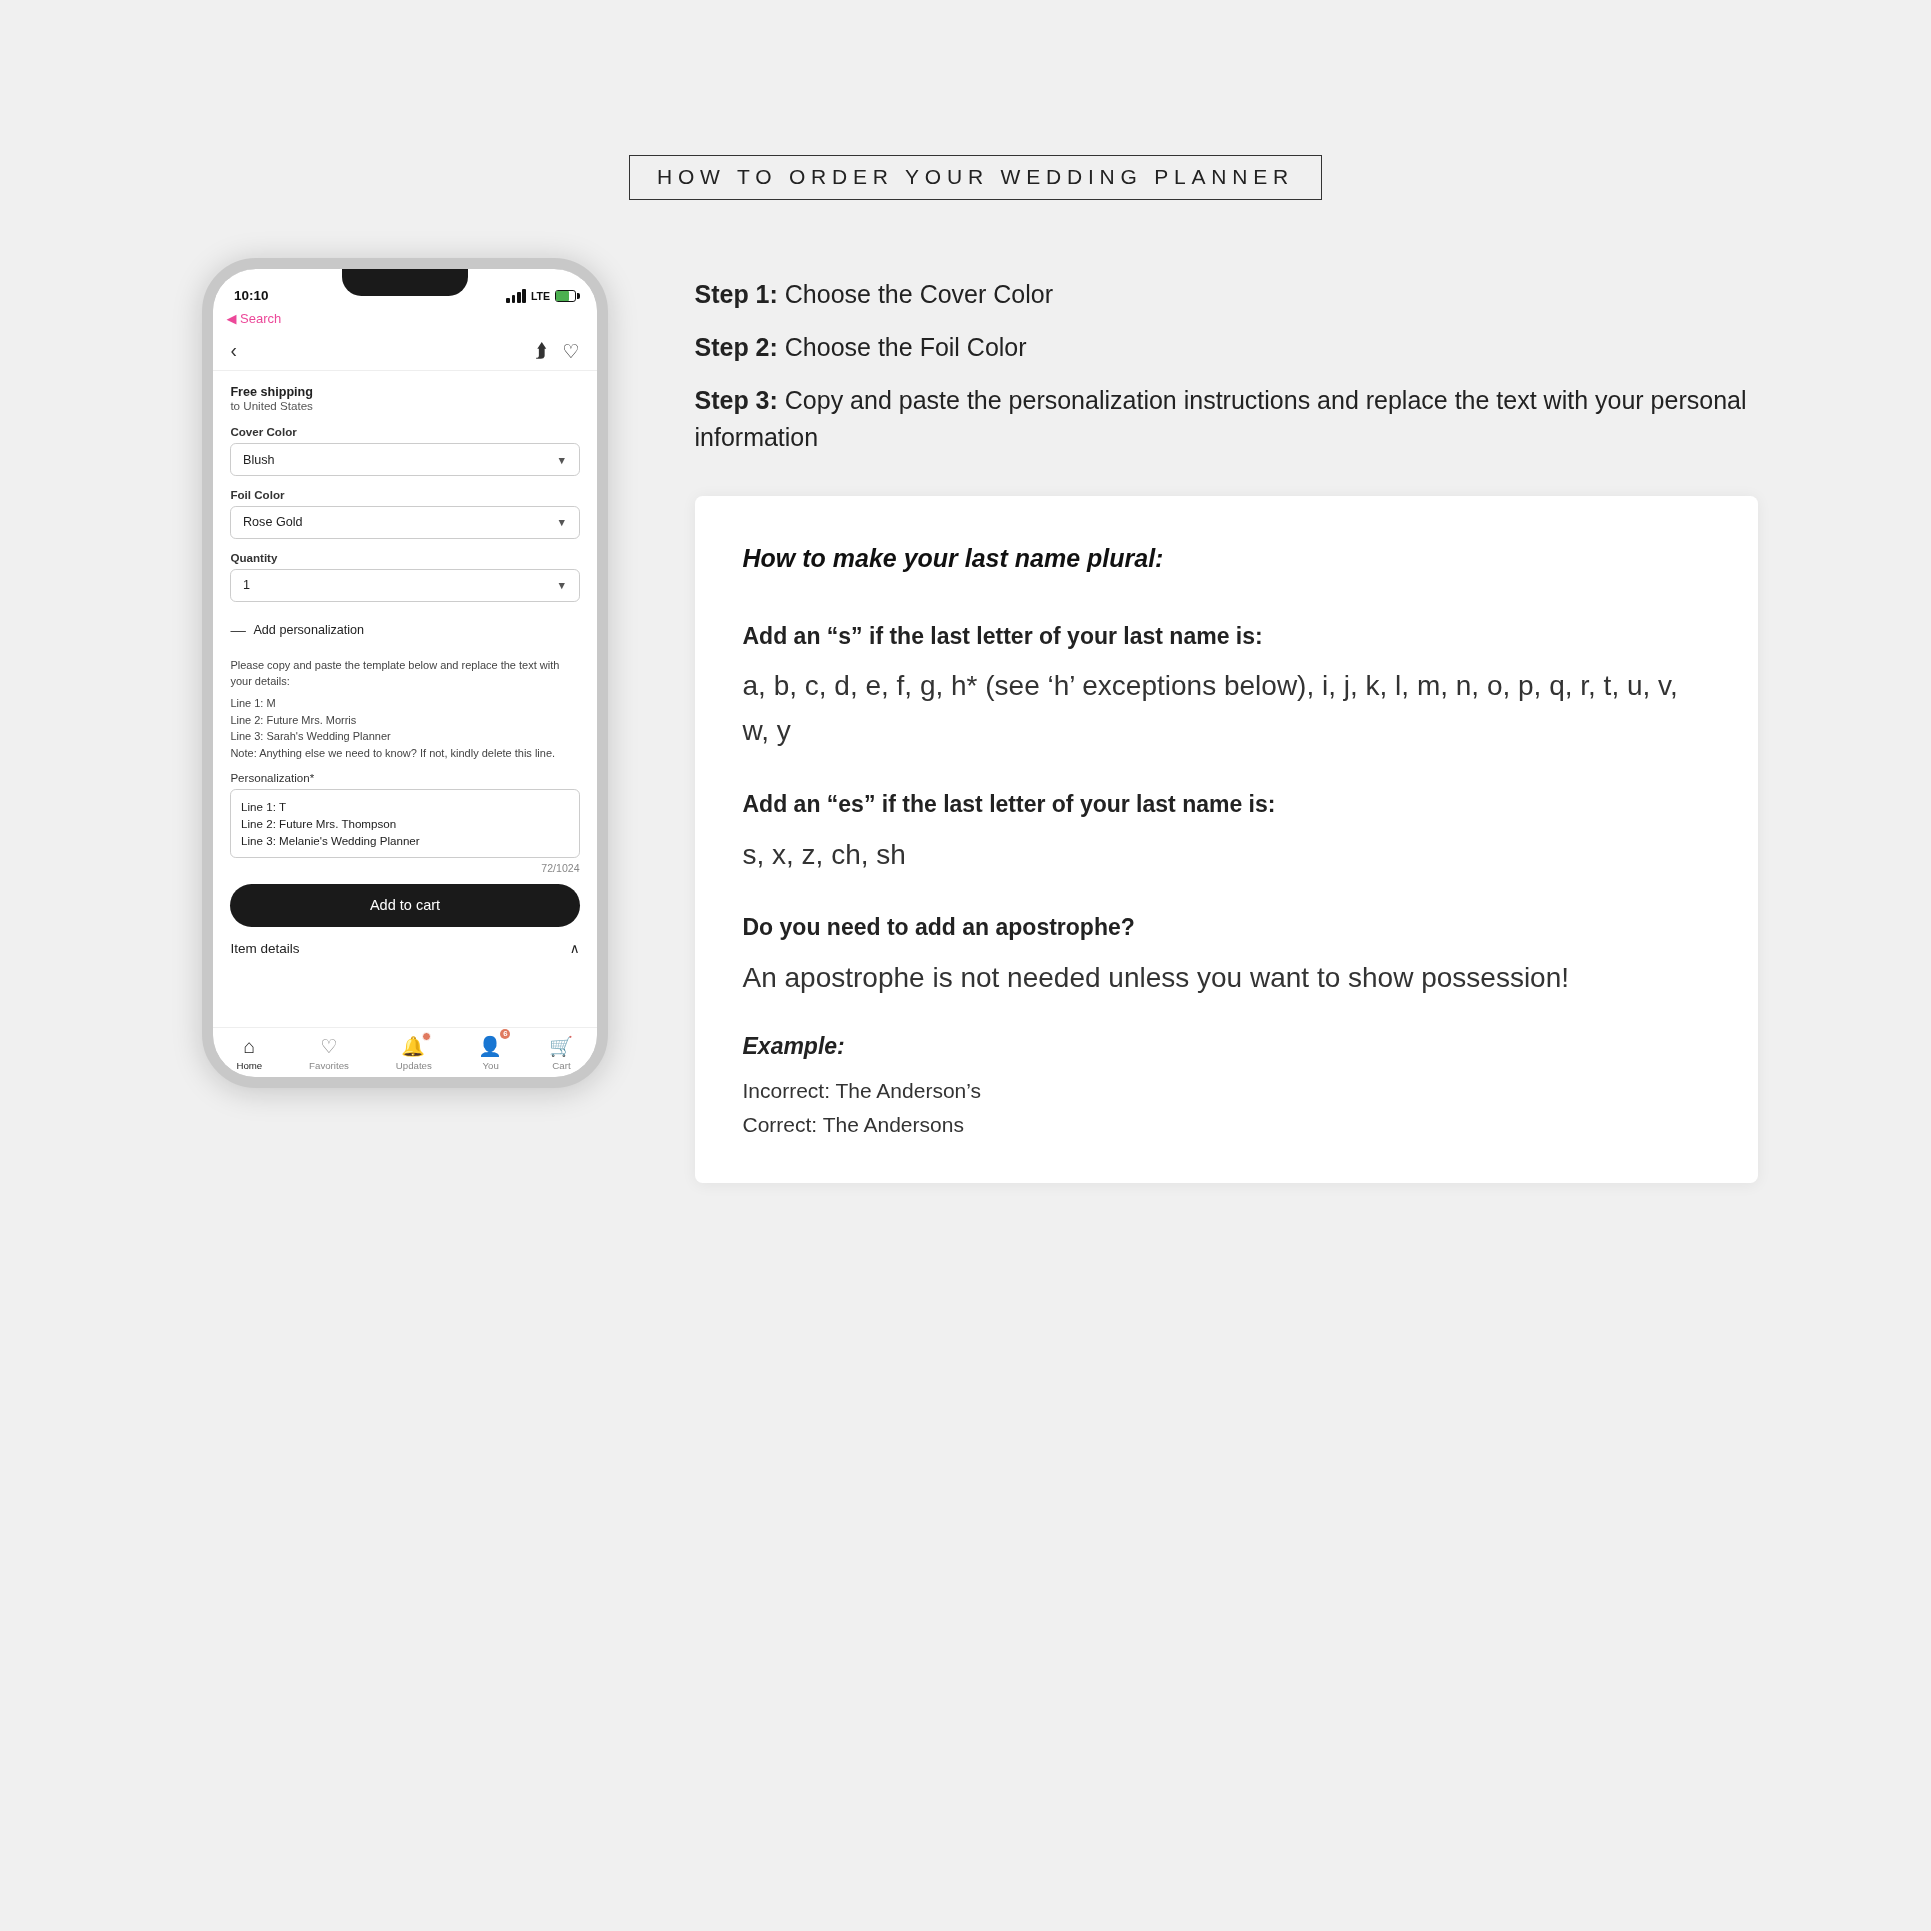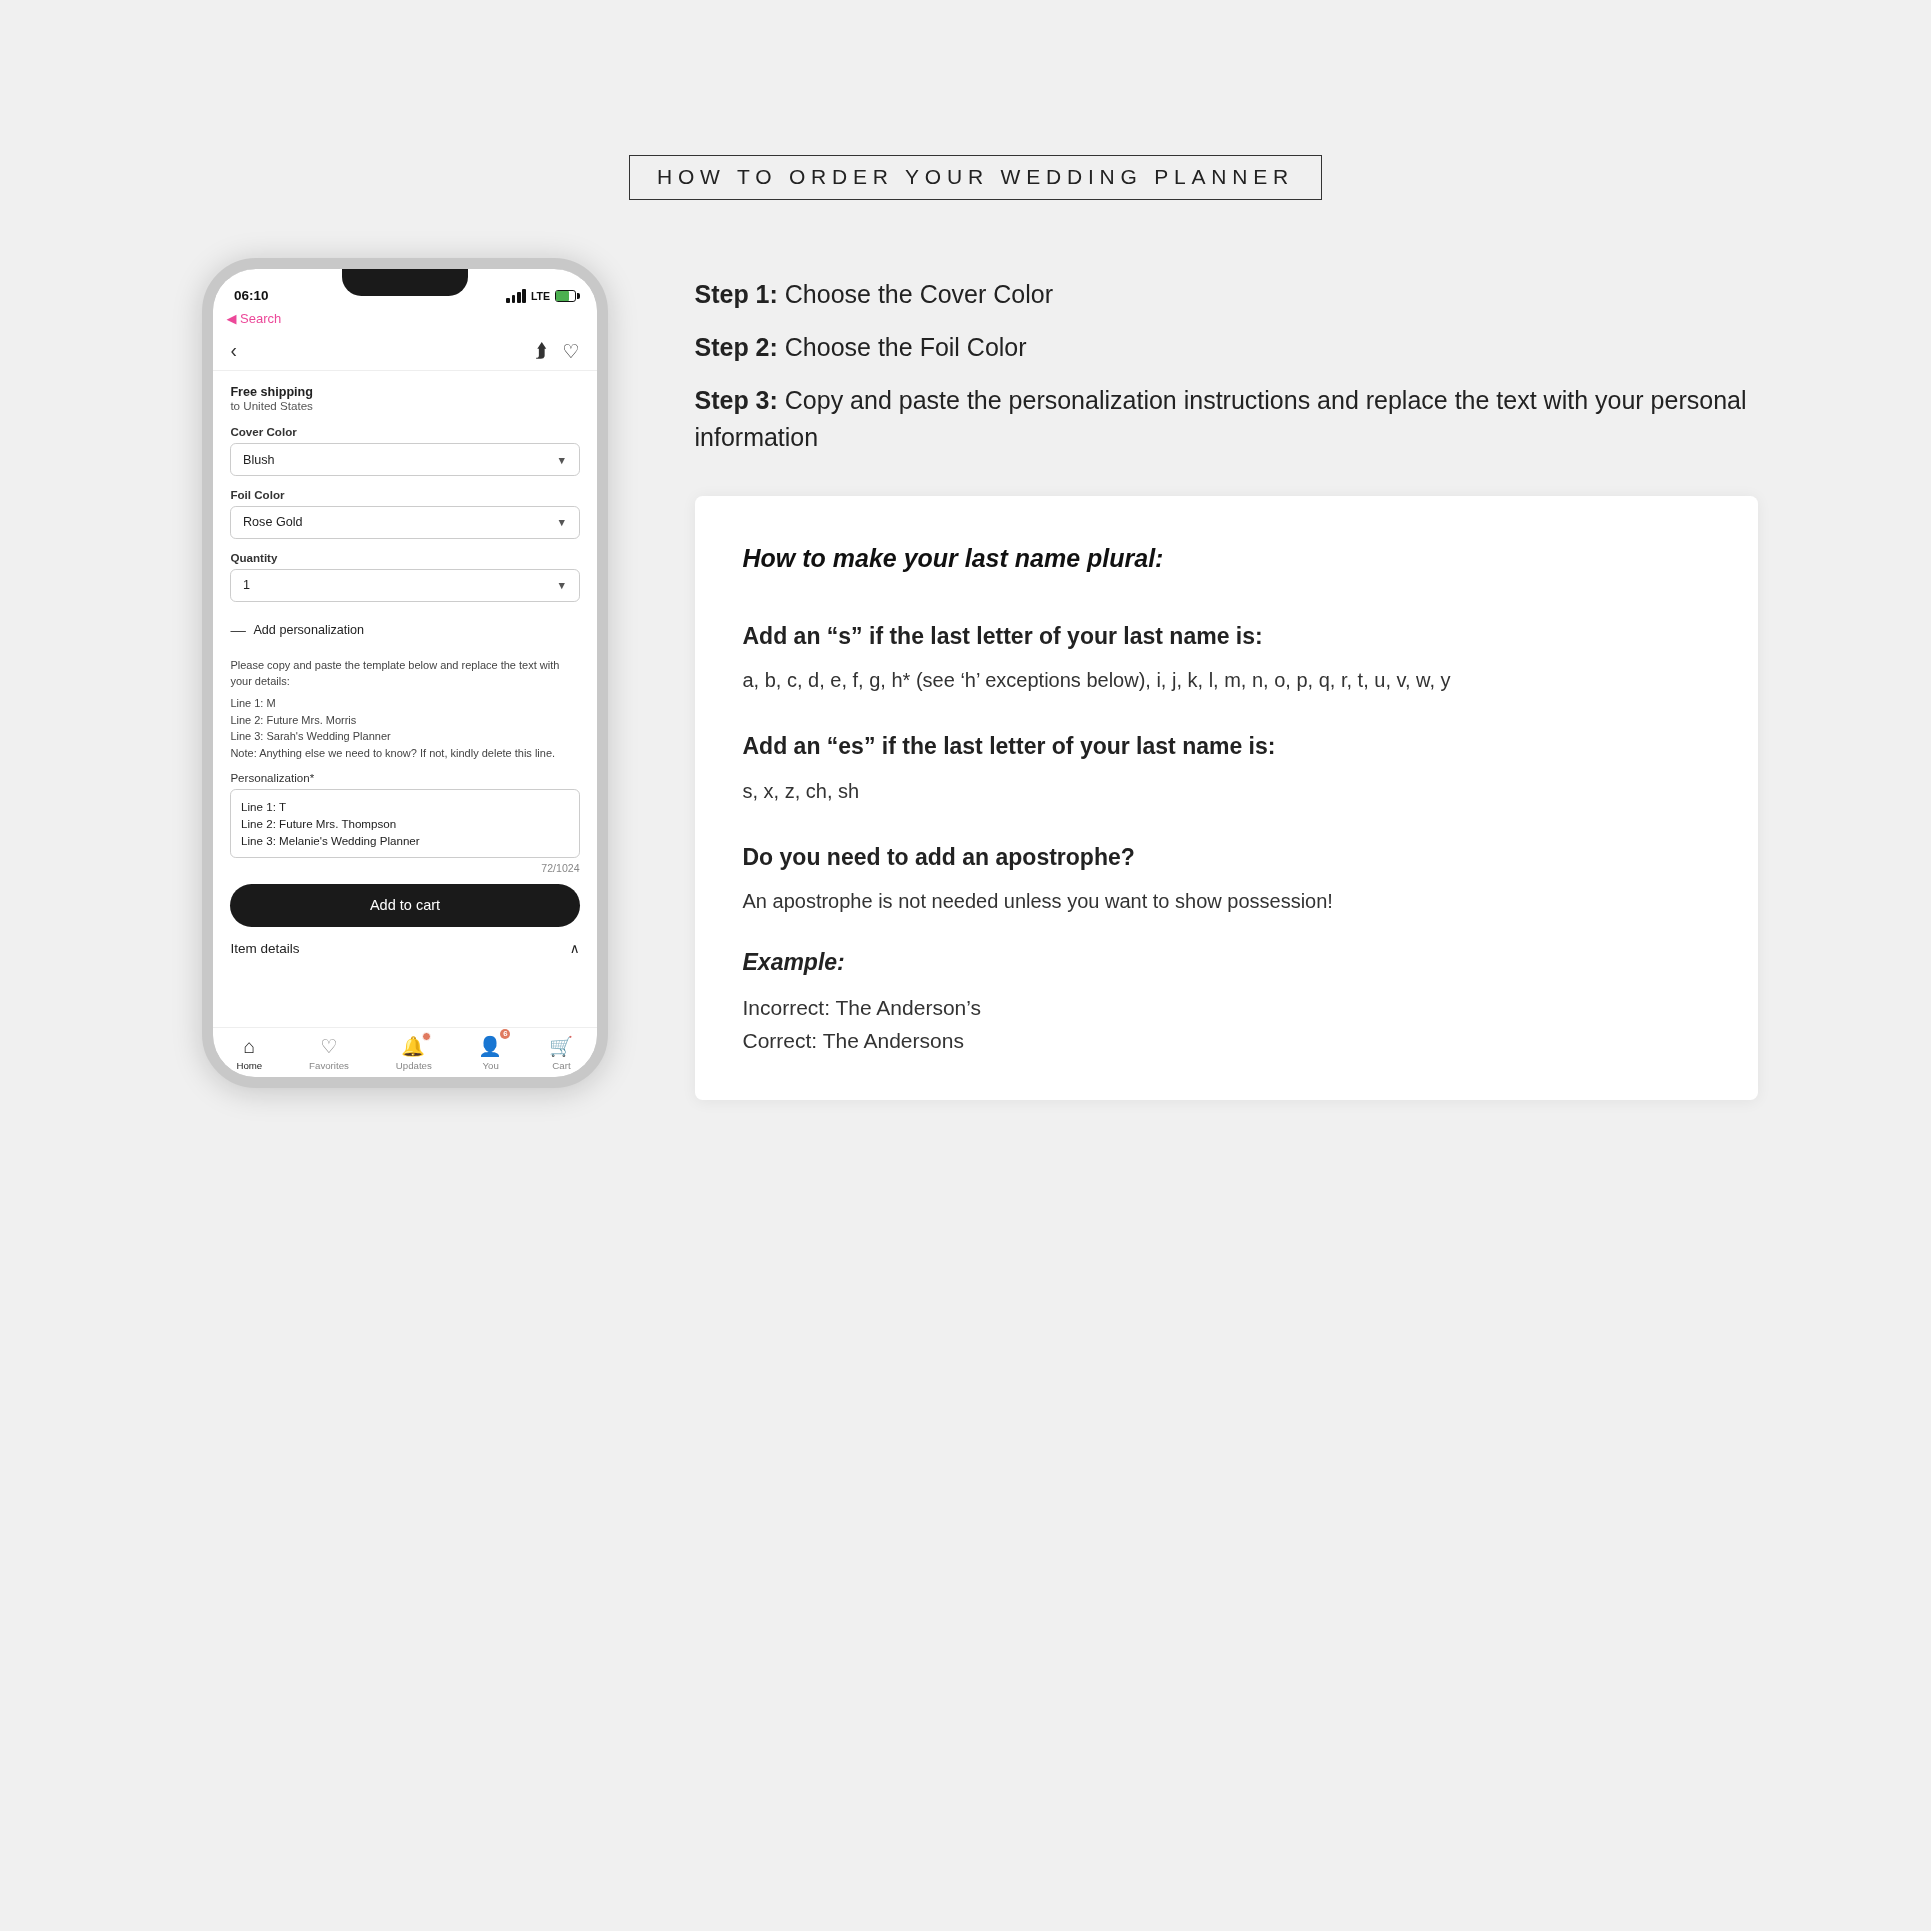--- a/index.html
+++ b/index.html
@@ -338,21 +338,21 @@
       color: #111;
     }
     .info-card .section-heading {
       font-weight: 800;
       font-size: 23px;
       margin-bottom: 9.7px;
       margin-top: 32px;
     }
     .info-card .section-heading:first-of-type { margin-top: 0; }
     .info-card p {
-      font-size: 20px;
+      font-size: 28px;
       color: #333;
       margin-bottom: 5.8px;
     }
     .info-card .example-title {
       font-style: italic;
       font-weight: 800;
       font-size: 23px;
       margin-top: 27px;
       margin-bottom: 9.7px;
     }
@@ -368,21 +368,21 @@
   <div class="page-title-box">HOW TO ORDER YOUR WEDDING PLANNER</div>
 
   <div class="main-content">
 
     <div class="phone-wrapper">
       <div class="phone">
         <div class="phone-notch"></div>
         <div class="phone-screen">
 
           <div class="status-bar">
-            <span class="status-left">06:10</span>
+            <span class="status-left">10:10</span>
             <div class="status-right">
               <div class="signal-bars">
                 <span style="height:4.8px;"></span>
                 <span style="height:7.7px;"></span>
                 <span style="height:10.6px;"></span>
                 <span style="height:13.5px;"></span>
               </div>
               <span class="lte-badge">LTE</span>
               <div class="battery">
                 <div class="battery-fill"></div>

